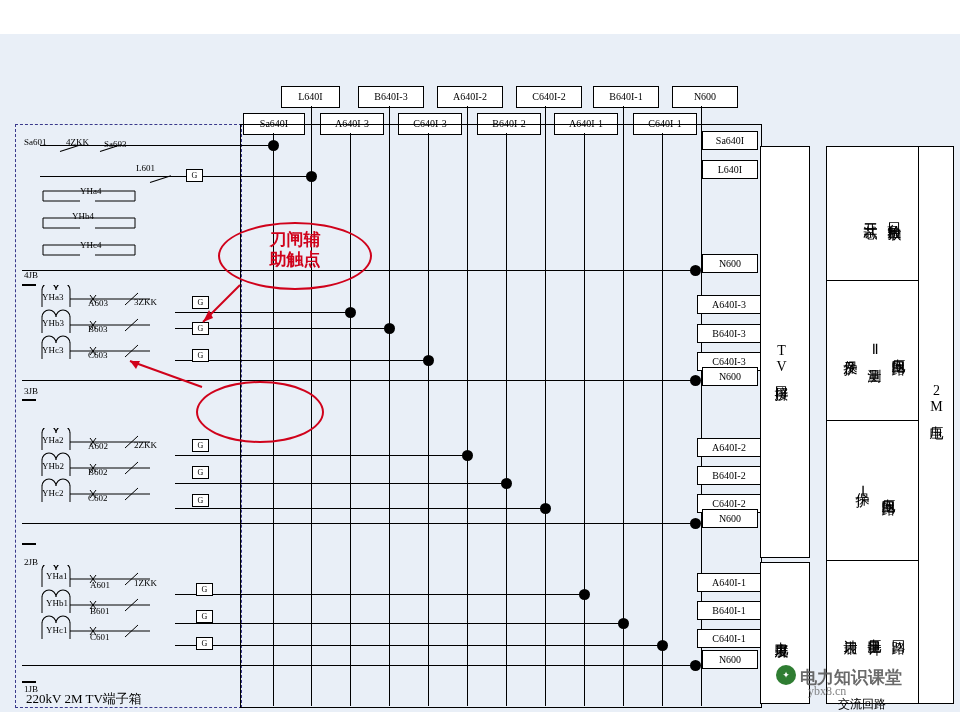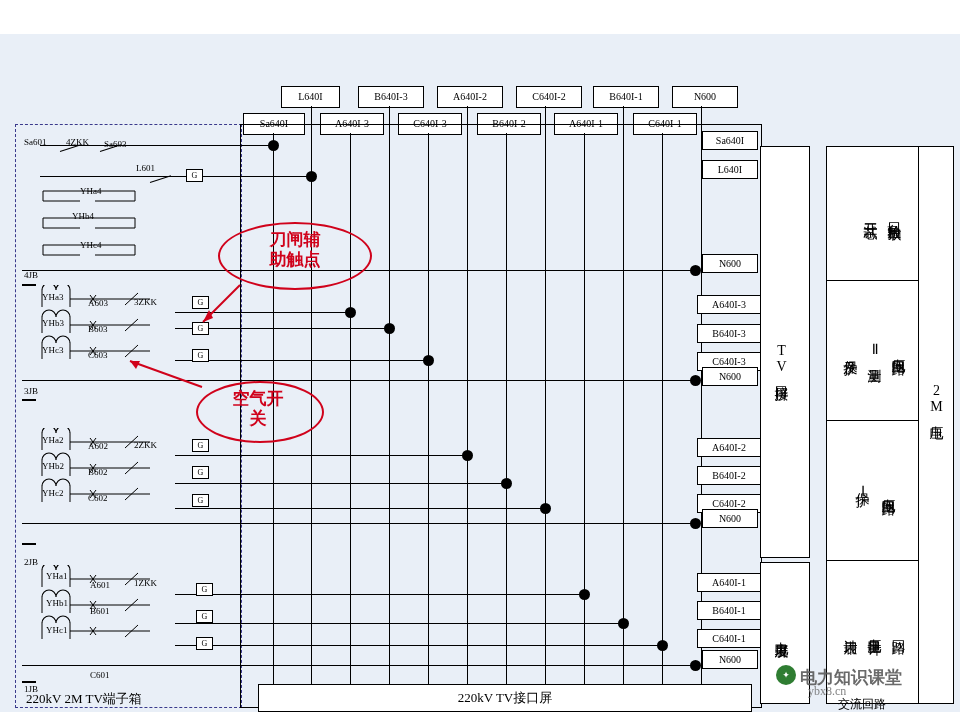--- a/index.html
+++ b/index.html
@@ -324,43 +324,39 @@
     <path d="M12,58 L12,74 M40,58 L40,74" stroke="#000" fill="none" stroke-width="1"></path>
     <path d="M40,14 L120,14 M40,40 L120,40 M40,66 L120,66" stroke="#000" fill="none" stroke-width="1"></path>
     <path d="M95,20 L108,8 M95,46 L108,34 M95,72 L108,60" stroke="#000" fill="none" stroke-width="1"></path>
     <path d="M60,10 L66,18 M66,10 L60,18 M60,36 L66,44 M66,36 L60,44 M60,62 L66,70 M66,62 L60,70" stroke="#000" fill="none" stroke-width="1"></path>
   </svg>
   <div class="htext tiny" style="left:46px;top:571px;">YHa1</div>
   <div class="htext tiny" style="left:46px;top:598px;">YHb1</div>
   <div class="htext tiny" style="left:46px;top:625px;">YHc1</div>
   <div class="htext tiny" style="left:90px;top:580px;">A601</div>
   <div class="htext tiny" style="left:90px;top:606px;">B601</div>
-  <div class="htext tiny" style="left:90px;top:670px;">C601</div>
+  <div class="htext tiny" style="left:90px;top:632px;">C601</div>
   <div class="htext tiny" style="left:134px;top:578px;">1ZKK</div>
   <div class="gbox" style="left:196px;top:583px;">G</div>
   <div class="gbox" style="left:196px;top:610px;">G</div>
   <div class="gbox" style="left:196px;top:637px;">G</div>
   <div class="htext tiny" style="left:24px;top:668px;margin-top:16px;">1JB</div>
   <div class="hline2" style="left:22px;top:681px;width:14px;"></div>
 
   <div class="ellipse" style="left:218px;top:222px;width:150px;height:64px;"></div>
   <div class="redtext" style="left:232px;top:230px;width:126px;">
     <span>刀闸辅</span><br>
     <span>助触点</span>
   </div>
   <svg style="position:absolute;left:195px;top:280px;" width="50" height="50" viewBox="0 0 50 50">
     <path d="M45,5 L8,42" stroke="#d0021b" fill="none" stroke-width="2"></path>
     <path d="M8,42 L18,38 L14,30 Z" fill="#d0021b"></path>
   </svg>
 
   <div class="ellipse" style="left:196px;top:381px;width:124px;height:58px;"></div>
-  <div class="redtext" style="left:210px;top:389px;width:96px;">
-    <span>空气开</span><br>
-    <span>关</span>
-  </div>
   <svg style="position:absolute;left:120px;top:355px;" width="86" height="40" viewBox="0 0 86 40">
     <path d="M82,32 L10,6" stroke="#d0021b" fill="none" stroke-width="2"></path>
     <path d="M10,6 L20,6 L16,14 Z" fill="#d0021b"></path>
   </svg>
 
   <div class="panelbox" style="left:760px;top:146px;width:48px;height:410px;"></div>
   <div class="vtext" style="left:773px;top:320px;height:80px;">TV接口屏</div>
 
   <div class="panelbox" style="left:760px;top:562px;width:48px;height:140px;"></div>
   <div class="vtext" style="left:773px;top:578px;height:110px;">电度表屏</div>
@@ -380,19 +376,18 @@
 
   <div class="panelbox" style="left:826px;top:560px;width:92px;height:142px;"></div>
   <div class="vtext" style="left:842px;top:572px;height:116px;">计表用</div>
   <div class="vtext" style="left:866px;top:572px;height:116px;">电压量计</div>
   <div class="vtext" style="left:890px;top:572px;height:116px;">回路</div>
 
   <div class="panelbox" style="left:918px;top:146px;width:34px;height:556px;"></div>
   <div class="vtext" style="left:928px;top:350px;height:100px;">2M电压</div>
 
   <div class="htext" style="left:26px;top:690px;font-size:13px;">220kV 2M TV端子箱</div>
-  <div class="bottomstrip" style="left:258px;top:684px;width:492px;height:26px;">220kV TV接口屏</div>
   <div class="htext" style="left:838px;top:696px;font-size:12px;">交流回路</div>
 
   <div class="wm-logo" style="left:776px;top:665px;">✦</div>
   <div class="wmbig" style="left:800px;top:666px;">电力知识课堂</div>
   <div class="wm" style="left:808px;top:684px;">ybx8.cn</div>
 </div>
 
 </body></html>

